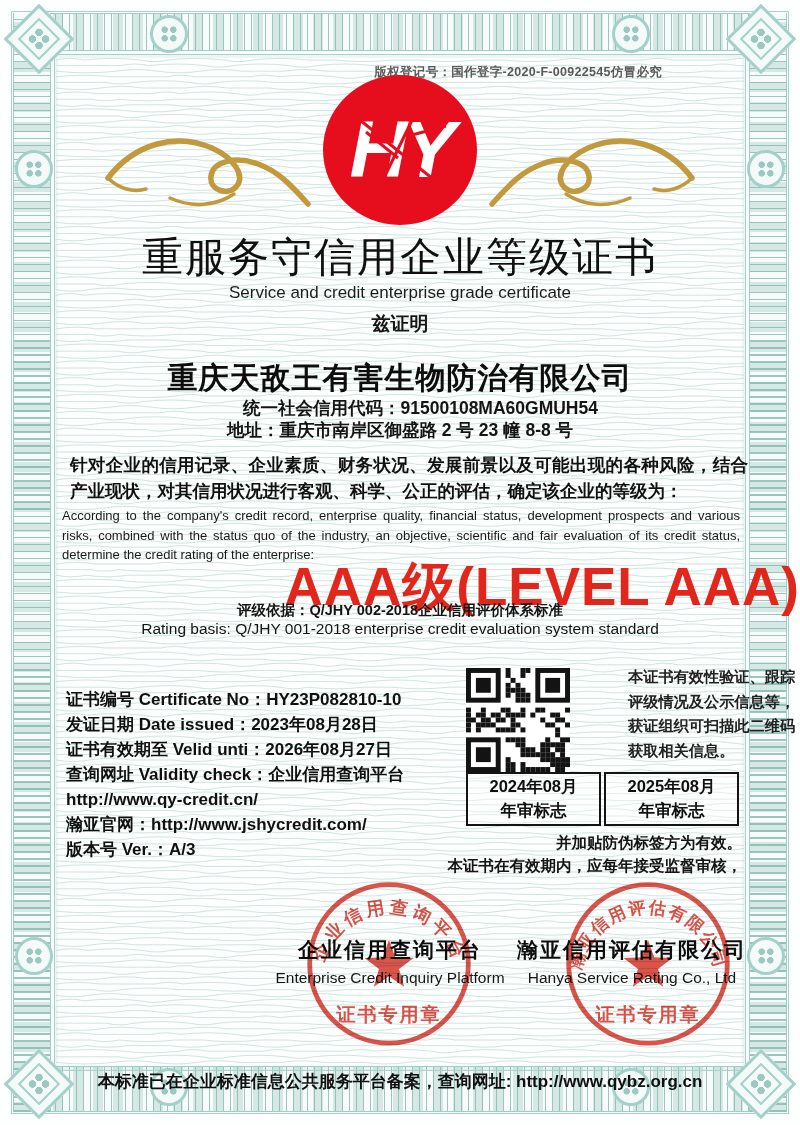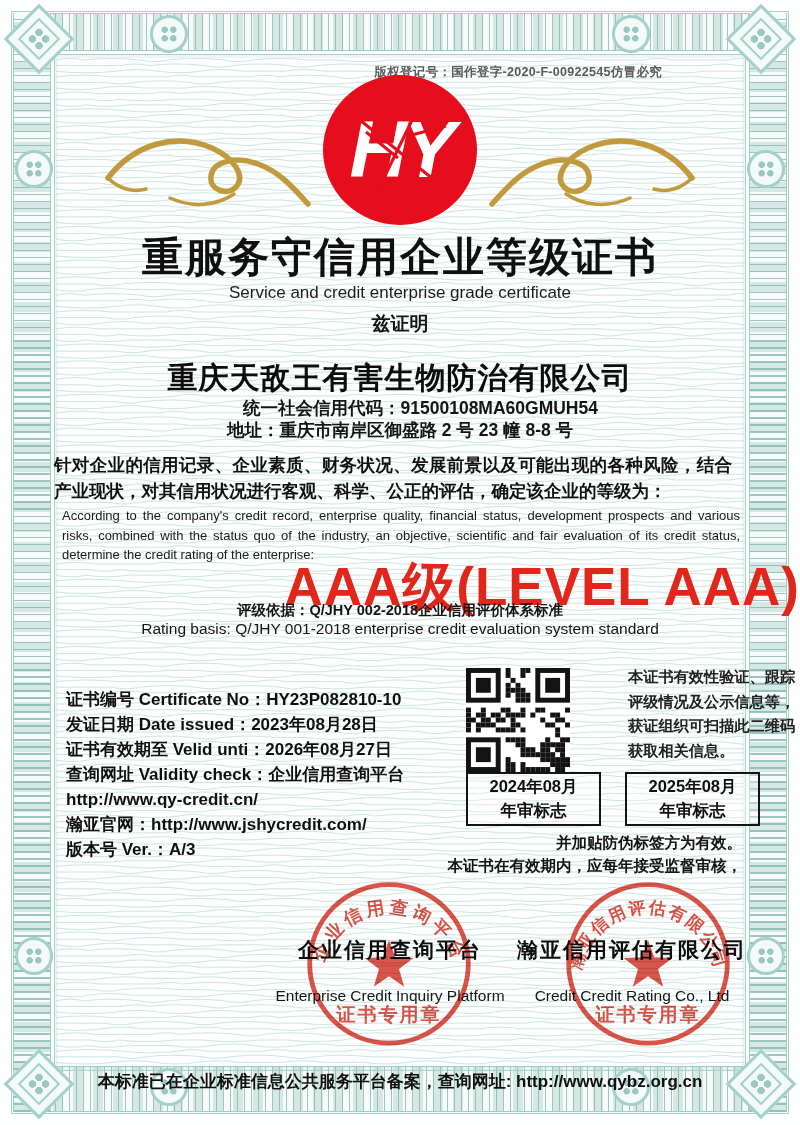--- a/index.html
+++ b/index.html
@@ -38,43 +38,43 @@
                radial-gradient(circle at 32% 68%,#9bc9c1 3px,transparent 3.5px),
                radial-gradient(circle at 68% 68%,#9bc9c1 3px,transparent 3.5px);}
 
   
   .abs{position:absolute;z-index:2;}
   .copyright{top:64px;right:138px;font-size:12.5px;font-weight:600;color:#5a5a5a;letter-spacing:.3px;}
   .logo{left:322px;top:74px;width:156px;height:152px;}
   .flourish{top:118px;width:216px;height:100px;}
   .flourish.l{left:100px}
   .flourish.r{left:484px;transform:scaleX(-1);}
-  .title-cn{left:0;right:0;top:230px;text-align:center;font-size:41px;font-weight:700;letter-spacing:2px;color:#101010;}
+  .title-cn{left:0;right:0;top:230px;text-align:center;font-size:41px;font-weight:400;letter-spacing:2px;color:#101010;}
   .title-en{left:0;right:0;top:283px;text-align:center;font-size:17px;font-weight:500;color:#1d1d1d;}
   .certify-cn{left:0;right:0;top:311px;text-align:center;font-size:19px;font-weight:600;}
   .certify-en{left:0;right:0;top:336px;text-align:center;font-size:16.5px;font-weight:500;}
   .company{left:0;right:0;top:358px;text-align:center;font-size:30px;font-weight:800;letter-spacing:1px;color:#0d0d0d;}
   .code{left:0;right:0;top:396px;text-align:center;font-size:17.5px;font-weight:700;padding-left:41px;}
   .addr{left:0;right:0;top:418px;text-align:center;font-size:17.5px;font-weight:700;}
-  .para-cn{left:54px;top:452px;width:678px;font-size:17.5px;font-weight:600;line-height:1.5;text-align:justify;color:#111;}
+  .para-cn{left:70px;top:452px;width:678px;font-size:17.5px;font-weight:600;line-height:1.5;text-align:justify;color:#111;}
   .para-en{left:62px;top:506px;width:678px;font-size:13px;font-weight:400;line-height:1.5;text-align:justify;color:#1a1a1a;}
   .rating{left:0;right:0;top:552px;text-align:right;font-size:53px;font-weight:800;letter-spacing:1px;}
   .basis-cn{left:0;right:0;top:601px;text-align:center;font-size:14.5px;font-weight:600;}
   .basis-en{left:0;right:0;top:620px;text-align:center;font-size:15.5px;font-weight:500;}
   .details{left:66px;top:671px;width:400px;font-size:17px;font-weight:600;line-height:25px;color:#101010;margin-top:16px;}
   .qr-box{left:466px;top:668px;width:104px;height:104px;background:#fff;}
   .qr-note{left:580px;top:665px;width:168px;font-size:15.2px;font-weight:600;line-height:1.62;color:#222;margin-left:48px;}
-  .badges{left:466px;top:772px;display:flex;gap:24px;border-radius:12px;}
+  .badges{left:466px;top:772px;display:flex;gap:3px;border-radius:12px;}
   .badge{width:131px;height:50px;border:2.5px solid #141414;background:rgba(255,255,255,.35);
          display:flex;flex-direction:column;align-items:center;justify-content:center;gap:2px;
          font-size:16.5px;font-weight:700;color:#101010;}
   .supervision{left:440px;top:831px;width:302px;text-align:right;font-size:15.5px;font-weight:600;line-height:1.5;color:#141414;}
   .sig-col{top:936px;width:280px;text-align:center;}
   .sig-col .cn{font-size:21px;font-weight:800;letter-spacing:2px;color:#0d0d0d;}
-  .sig-col .en{margin-top:23px;font-size:15.5px;font-weight:500;color:#161616;}
+  .sig-col .en{margin-top:5px;font-size:15.5px;font-weight:500;color:#161616;}
   .sig1{left:250px}.sig2{left:492px}
   .stamp{top:876px;width:172px;height:172px;z-index:3;opacity:.85;mix-blend-mode:multiply;}
   .stamp.s1{left:303px}.stamp.s2{left:562px}
   .footer{left:0;right:0;top:1070px;text-align:center;font-size:17px;font-weight:600;color:#101010;}
 </style>
 </head>
 <body>
 
 <div class="certificate">
 
@@ -304,21 +304,21 @@
     <div>并加贴防伪标签方为有效。</div>
     <div>本证书在有效期内，应每年接受监督审核，</div>
   </div>
 
   <div class="abs sig-col sig1">
     <div class="cn">企业信用查询平台</div>
     <div class="en">Enterprise Credit Inquiry Platform</div>
   </div>
   <div class="abs sig-col sig2">
     <div class="cn">瀚亚信用评估有限公司</div>
-    <div class="en">Credit Credit Rating Co., Ltd</div>
+    <div class="en">Hanya Service Rating Co., Ltd</div>
   </div>
 
   <svg class="abs stamp s1" viewBox="0 0 180 180">
     <circle cx="90" cy="92" r="83" fill="none" stroke="#d7362a" stroke-width="5"></circle>
     <defs>
         <path id="arcL" d="M 20 122 A 71 71 0 1 1 160 122" fill="none"></path>
       </defs>
     <text font-size="19" font-weight="700" fill="#d7362a" letter-spacing="4">
       <textPath href="#arcL" startOffset="50%" text-anchor="middle">企业信用查询平台</textPath>
     </text>

